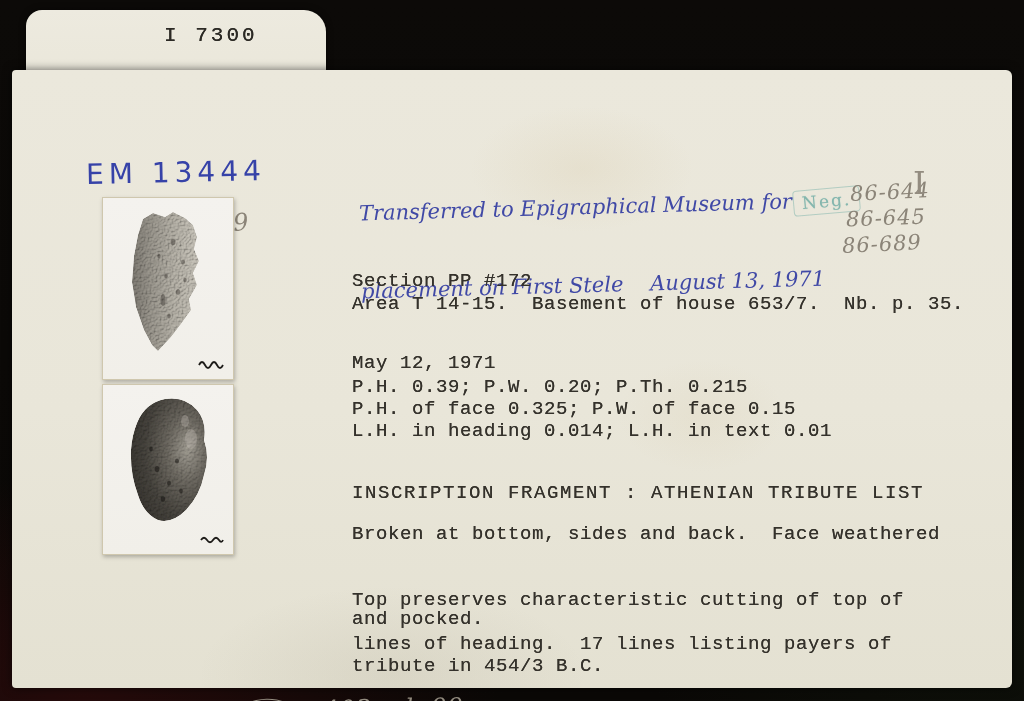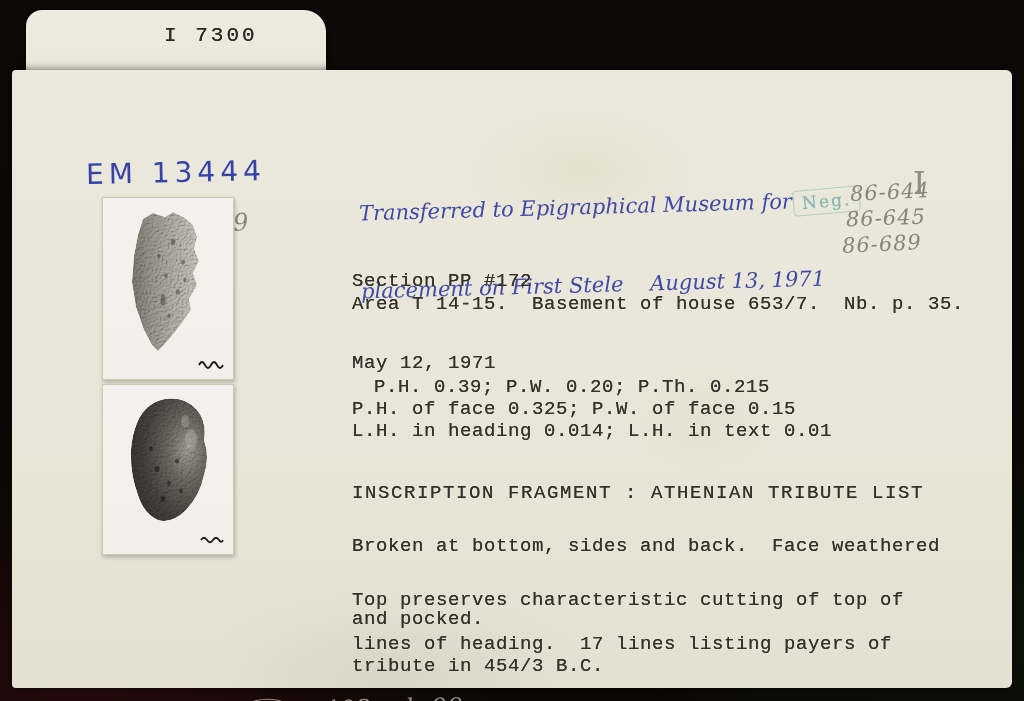--- a/index.html
+++ b/index.html
@@ -118,27 +118,27 @@
     <div class="neg-num script pencil" style="left:838px;top:110px;transform:rotate(-3deg);">86-644</div>
     <div class="neg-num script pencil" style="left:834px;top:136px;transform:rotate(-2deg);">86-645</div>
     <div class="neg-num script pencil" style="left:830px;top:162px;transform:rotate(-3deg);">86-689</div>
 
     <div class="corner-numeral">I</div>
 
     <div class="t" style="top:200px;">Section PP #172</div>
     <div class="t" style="top:223px;">Area T 14-15.  Basement of house 653/7.  Nb. p. 35.</div>
     <div class="t" style="top:261px;margin-top:21px;">May 12, 1971</div>
 
-    <div class="t" style="top:306px;margin-left:22px;">P.H. 0.39; P.W. 0.20; P.Th. 0.215</div>
+    <div class="t" style="top:306px;">P.H. 0.39; P.W. 0.20; P.Th. 0.215</div>
     <div class="t" style="top:328px;">P.H. of face 0.325; P.W. of face 0.15</div>
     <div class="t" style="top:350px;">L.H. in heading 0.014; L.H. in text 0.01</div>
 
     <div class="t t-title" style="top:412px;">INSCRIPTION FRAGMENT : ATHENIAN TRIBUTE LIST</div>
 
-    <div class="t" style="top:453px;margin-top:12px;">Broken at bottom, sides and back.  Face weathered</div>
+    <div class="t" style="top:453px;">Broken at bottom, sides and back.  Face weathered</div>
     <div class="t" style="top:503px;margin-top:35px;">and pocked.</div>
 
     <div class="t" style="top:519px;">Top preserves characteristic cutting of top of</div>
     <div class="t" style="top:563px;">lines of heading.  17 lines listing payers of</div>
     <div class="t" style="top:585px;">tribute in 454/3 B.C.</div>
 
     <div class="t" style="top:628px;">Pentelic marble.</div>
 
     <div class="citation"><span>Hesperia 1972</span><span class="circled">XLI</span><span>p 403,</span> <span>pl. 99</span>
     </div>

